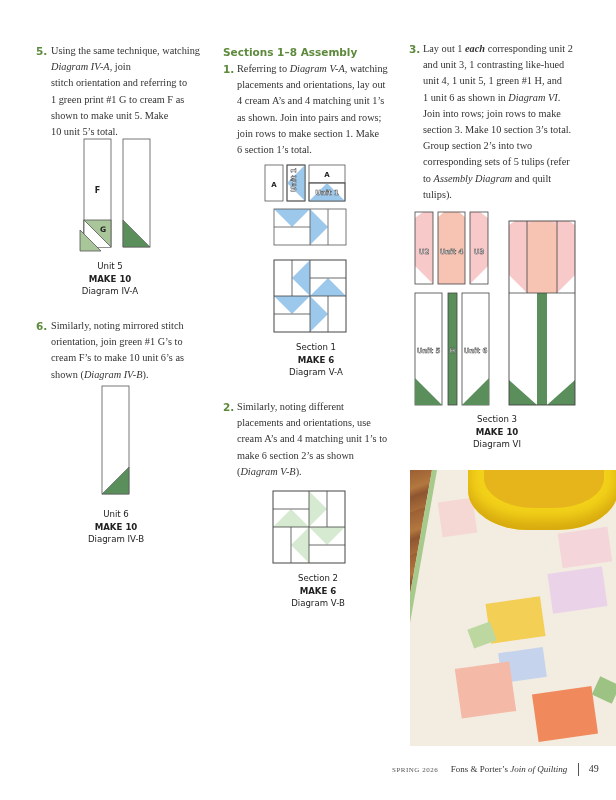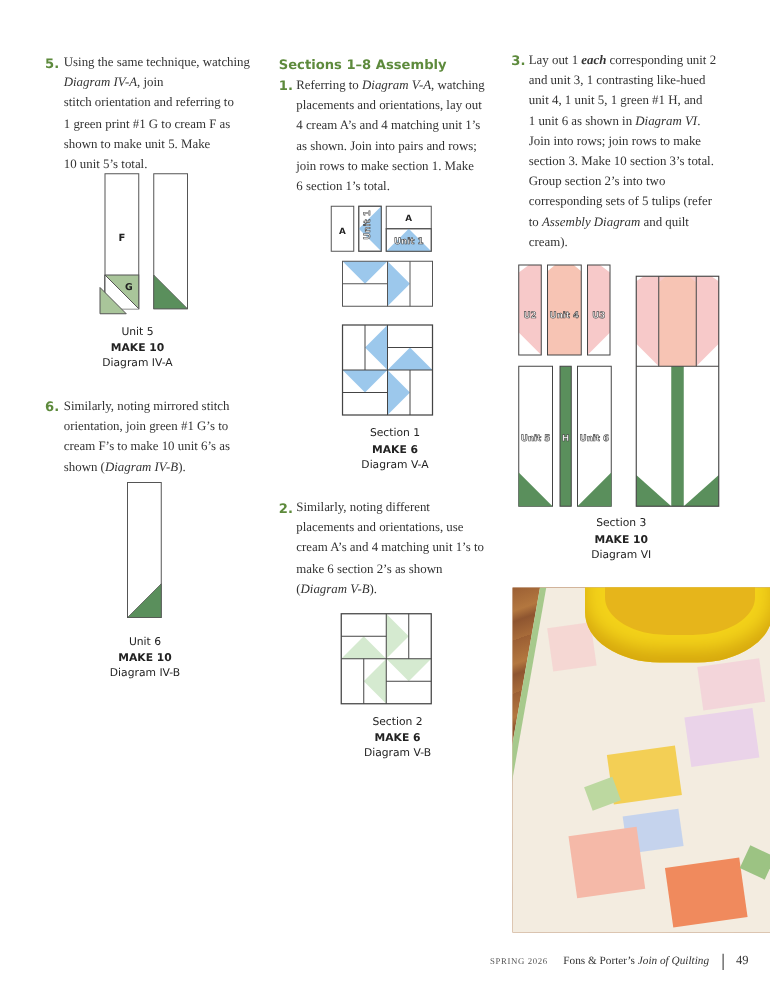--- a/index.html
+++ b/index.html
@@ -175,21 +175,21 @@
   <div class="body" style="padding-left:14px;">
     <div><span>Lay out 1 </span><b>each</b><span> corresponding unit 2</span></div>
     <div>and unit 3, 1 contrasting like-hued</div>
     <div>unit 4, 1 unit 5, 1 green #1 H, and</div>
     <div><span>1 unit 6 as shown in </span><i>Diagram VI</i><span>.</span></div>
     <div>Join into rows; join rows to make</div>
     <div>section 3. Make 10 section 3’s total.</div>
     <div>Group section 2’s into two</div>
     <div>corresponding sets of 5 tulips (refer</div>
     <div><span>to </span><i>Assembly Diagram</i><span> and quilt</span></div>
-    <div>cream).</div>
+    <div>tulips).</div>
   </div>
 </div>
 
 <svg class="abs" style="left:414px; top:211px;" width="80" height="196" viewBox="0 0 80 196">
 
   <rect x="1" y="1" width="18" height="72" fill="#f7c9c9"></rect>
   <polygon points="1,1 9,1 1,7" fill="#fff"></polygon>
   <polygon points="1,55 19,73 1,73" fill="#fff"></polygon>
   <rect x="1" y="1" width="18" height="72" fill="none" stroke="#444" stroke-width="0.8"></rect>
 

